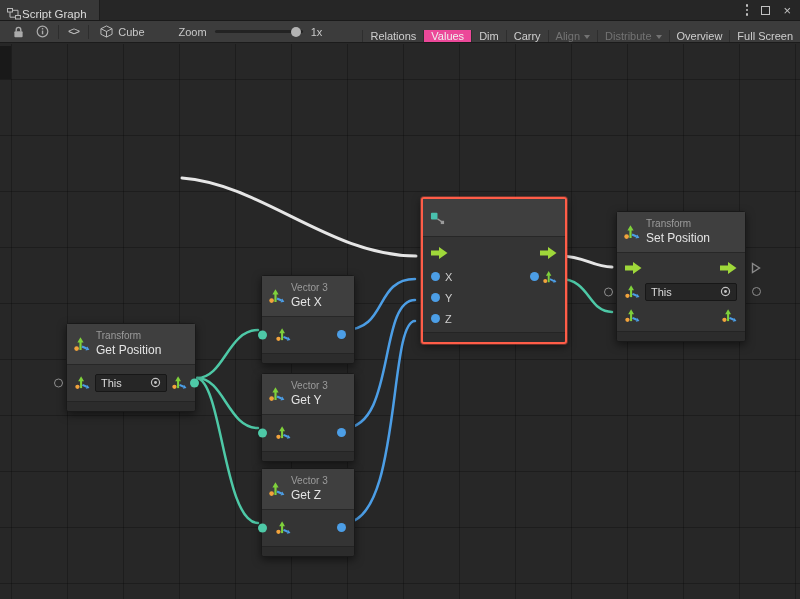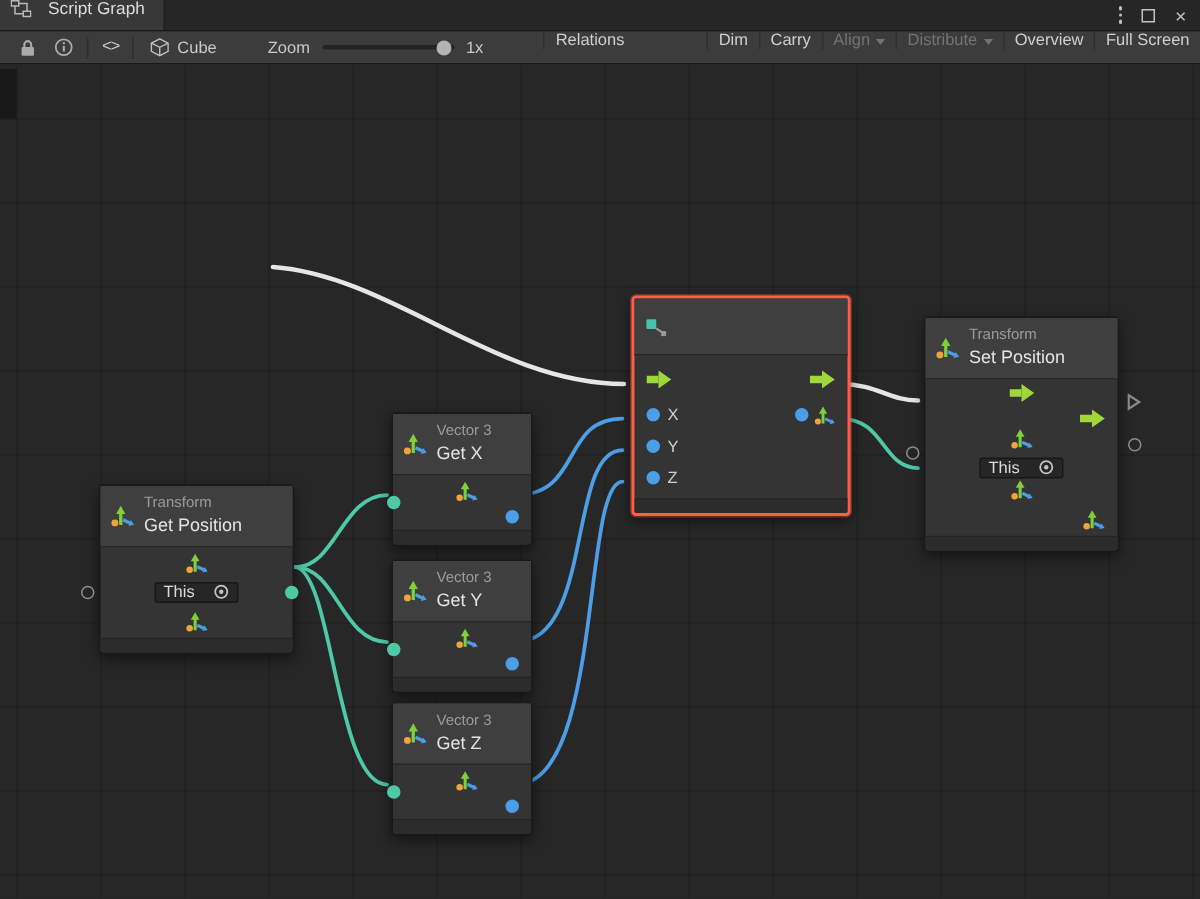--- a/index.html
+++ b/index.html
@@ -1,41 +1,41 @@
 <!DOCTYPE html>
 <html><head>
 <meta charset="utf-8">
 <style>
   * { box-sizing: border-box; margin: 0; padding: 0; }
   html,body { width:800px; height:599px; overflow:hidden; background:#272727;
     font-family:"Liberation Sans", sans-serif; -webkit-font-smoothing:antialiased; }
 
   
   .tabbar { height:21px; background:#262626; display:flex; align-items:stretch; border-bottom:1px solid #1a1a1a; }
-  .tab { display:flex; align-items:flex-start; gap:11px; padding:0 12px 0 7px; background:#383838;
+  .tab { display:flex; align-items:flex-end; gap:1px; padding:0 12px 0 7px; background:#383838;
          color:#DCDCDC; font-size:11.5px; border-right:1px solid #1d1d1d; }
   .tabbar-spacer { flex:1; }
   .win-controls { display:flex; align-items:center; gap:13px; padding-right:9px; color:#C2C2C2; }
   .vdots { display:flex; flex-direction:column; gap:2px; }
   .vdots i { width:2.5px; height:2.5px; border-radius:50%; background:#C2C2C2; }
   .maxbox { width:9px; height:9px; border:1.5px solid #C2C2C2; }
   .closex { font-size:13px; line-height:1; color:#C2C2C2; }
 
   
   .toolbar { height:22px; background:#3C3C3C; border-bottom:1px solid #1b1b1b;
              display:flex; align-items:center; font-size:11px; color:#C9C9C9; padding-left:7px; }
   .tb-icon { display:flex; align-items:center; justify-content:center; padding:0 6px; height:100%; }
   .tb-sep { width:1px; height:14px; background:#2d2d2d; margin:0 3px; }
   .code-glyph { font-family:"Liberation Mono", monospace; font-size:11px; color:#C9C9C9; letter-spacing:-1px; }
   .obj-chip { display:flex; align-items:center; gap:5px; padding:0 8px; }
   .zoom-wrap { display:flex; align-items:center; gap:8px; margin-left:26px; }
   .zoom-track { position:relative; width:88px; height:3px; background:#232323; border-radius:2px; }
   .zoom-handle { position:absolute; top:50%; left:76px; transform:translateY(-50%);
                  width:10px; height:10px; border-radius:50%; background:#B3B3B3; }
-  .tb-buttons { margin-left:auto; display:flex; align-items:flex-start; height:100%; }
+  .tb-buttons { margin-left:auto; display:flex; align-items:flex-end; height:100%; }
   .tb-btn { display:flex; align-items:center; gap:4px; padding:0 7px; border-left:1px solid #2e2e2e;
             color:#CFCFCF; white-space:nowrap; }
   .tb-btn.active { background:#ec4899; color:#EFEFEF;margin-top:37px; }
   .tb-btn.disabled { color:#737373; }
   .caret { width:0; height:0; border-left:3.5px solid transparent; border-right:3.5px solid transparent;
            border-top:4.5px solid currentColor; margin-top:1px; }
 
   
   .canvas { position:absolute; left:0; top:44px; right:0; bottom:0; background:#272727;
     background-image:
@@ -53,21 +53,21 @@
   .accent { height:3px; background:#9FD83A; border-radius:2px 2px 0 0; }
   .node-header { display:flex; align-items:center; gap:6px; padding:6px 9px 6px 7px;
                  background:#3F3F3F; border-bottom:1px solid #272727; min-height:38px; }
   .node-header .titles { display:flex; flex-direction:column; line-height:1.25; }
   .node-cat { font-size:10px; color:#9B9B9B; }
   .node-title { font-size:12px; color:#E4E4E4; }
   .node-body { padding:3px 0; }
   .node-footer { height:10px; background:#2C2C2C; border-top:1px solid #242424; border-radius:0 0 2px 2px; }
   .port-row { position:relative; display:flex; align-items:center; gap:5px;
               min-height:21px; padding:0 8px; }
-  .port-row.tall { min-height:24px;flex-direction:column; }
+  .port-row.tall { min-height:24px; }
   .port-label { font-size:11px; color:#CFCFCF; }
   .r-group { margin-left:auto; display:flex; align-items:center; gap:4px; }
   .dot { width:9px; height:9px; border-radius:50%; flex:0 0 auto; }
   .dot.blue { background:#4C9EE6; }
   .dot.teal { background:#4EC9A7; }
   .edge-dot-left { position:absolute; left:-4px; top:50%; transform:translateY(-50%); }
   .edge-dot-right { position:absolute; right:-4px; top:50%; transform:translateY(-50%); }
   .hollow { width:9px; height:9px; border-radius:50%; border:1.5px solid #8D8D8D; background:transparent; flex:0 0 auto; }
   .out-left { position:absolute; left:-13px; top:50%; transform:translateY(-50%); }
   .ext-port { position:absolute; }

